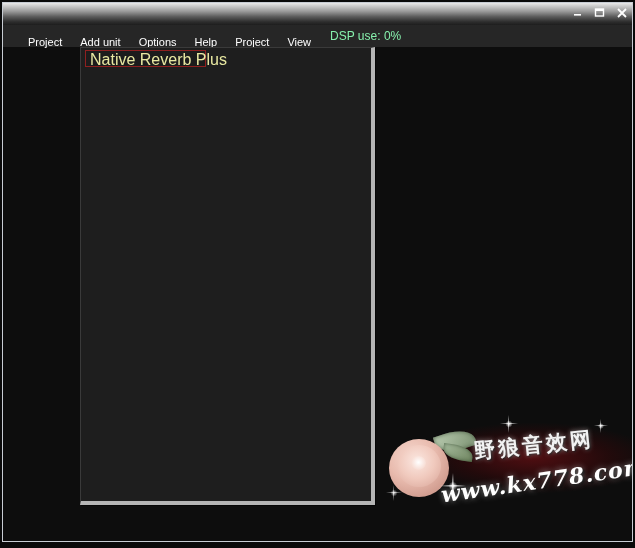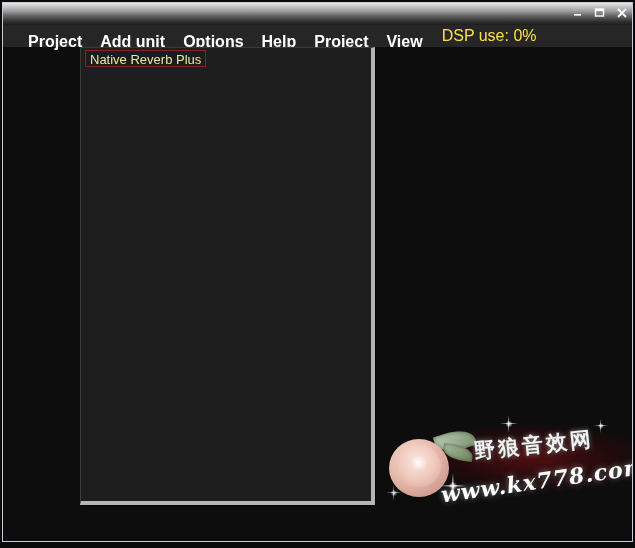--- a/index.html
+++ b/index.html
@@ -76,32 +76,32 @@
     width: 100%;
     height: 22px;
     background: #262626;
     display: flex;
     align-items: center;
     padding-left: 16px;
     box-sizing: border-box;
   }
   .menu-item {
     color: #ffffff;
-    font-size: 16px;
-    font-weight: bold;
+    font-size: 11px;
+    font-weight: normal;
     font-family: "Liberation Sans", sans-serif;
     padding: 0 9px;
     line-height: 20px;
     white-space: nowrap;
     cursor: pointer;
     margin-top: 11px;
   }
   #dsp-status {
-    color: #fde047;
-    font-size: 16px;
+    color: #86efac;
+    font-size: 12px;
     font-weight: normal;
     padding-left: 10px;
     white-space: nowrap;
   }
 
   
   #dropdown-panel {
     position: absolute;
     left: 77px;
     top: 44px;
@@ -121,21 +121,21 @@
     width: 100%;
     padding-top: 2px;
     box-sizing: border-box;
   }
   .dropdown-item {
     position: relative;
     margin: 0 4px 0 4px;
     height: 17px;
     line-height: 17px;
     padding-left: 4px;
-    font-size: 13px;
+    font-size: 16px;
     color: #e6e6a0;
     font-family: "Liberation Sans", sans-serif;
     white-space: nowrap;
     cursor: pointer;
     box-sizing: border-box;
   }
   .dropdown-item.selected {
     border: 1px solid #8e2020;
     background: #1c1c1c;
     width: 121px;

